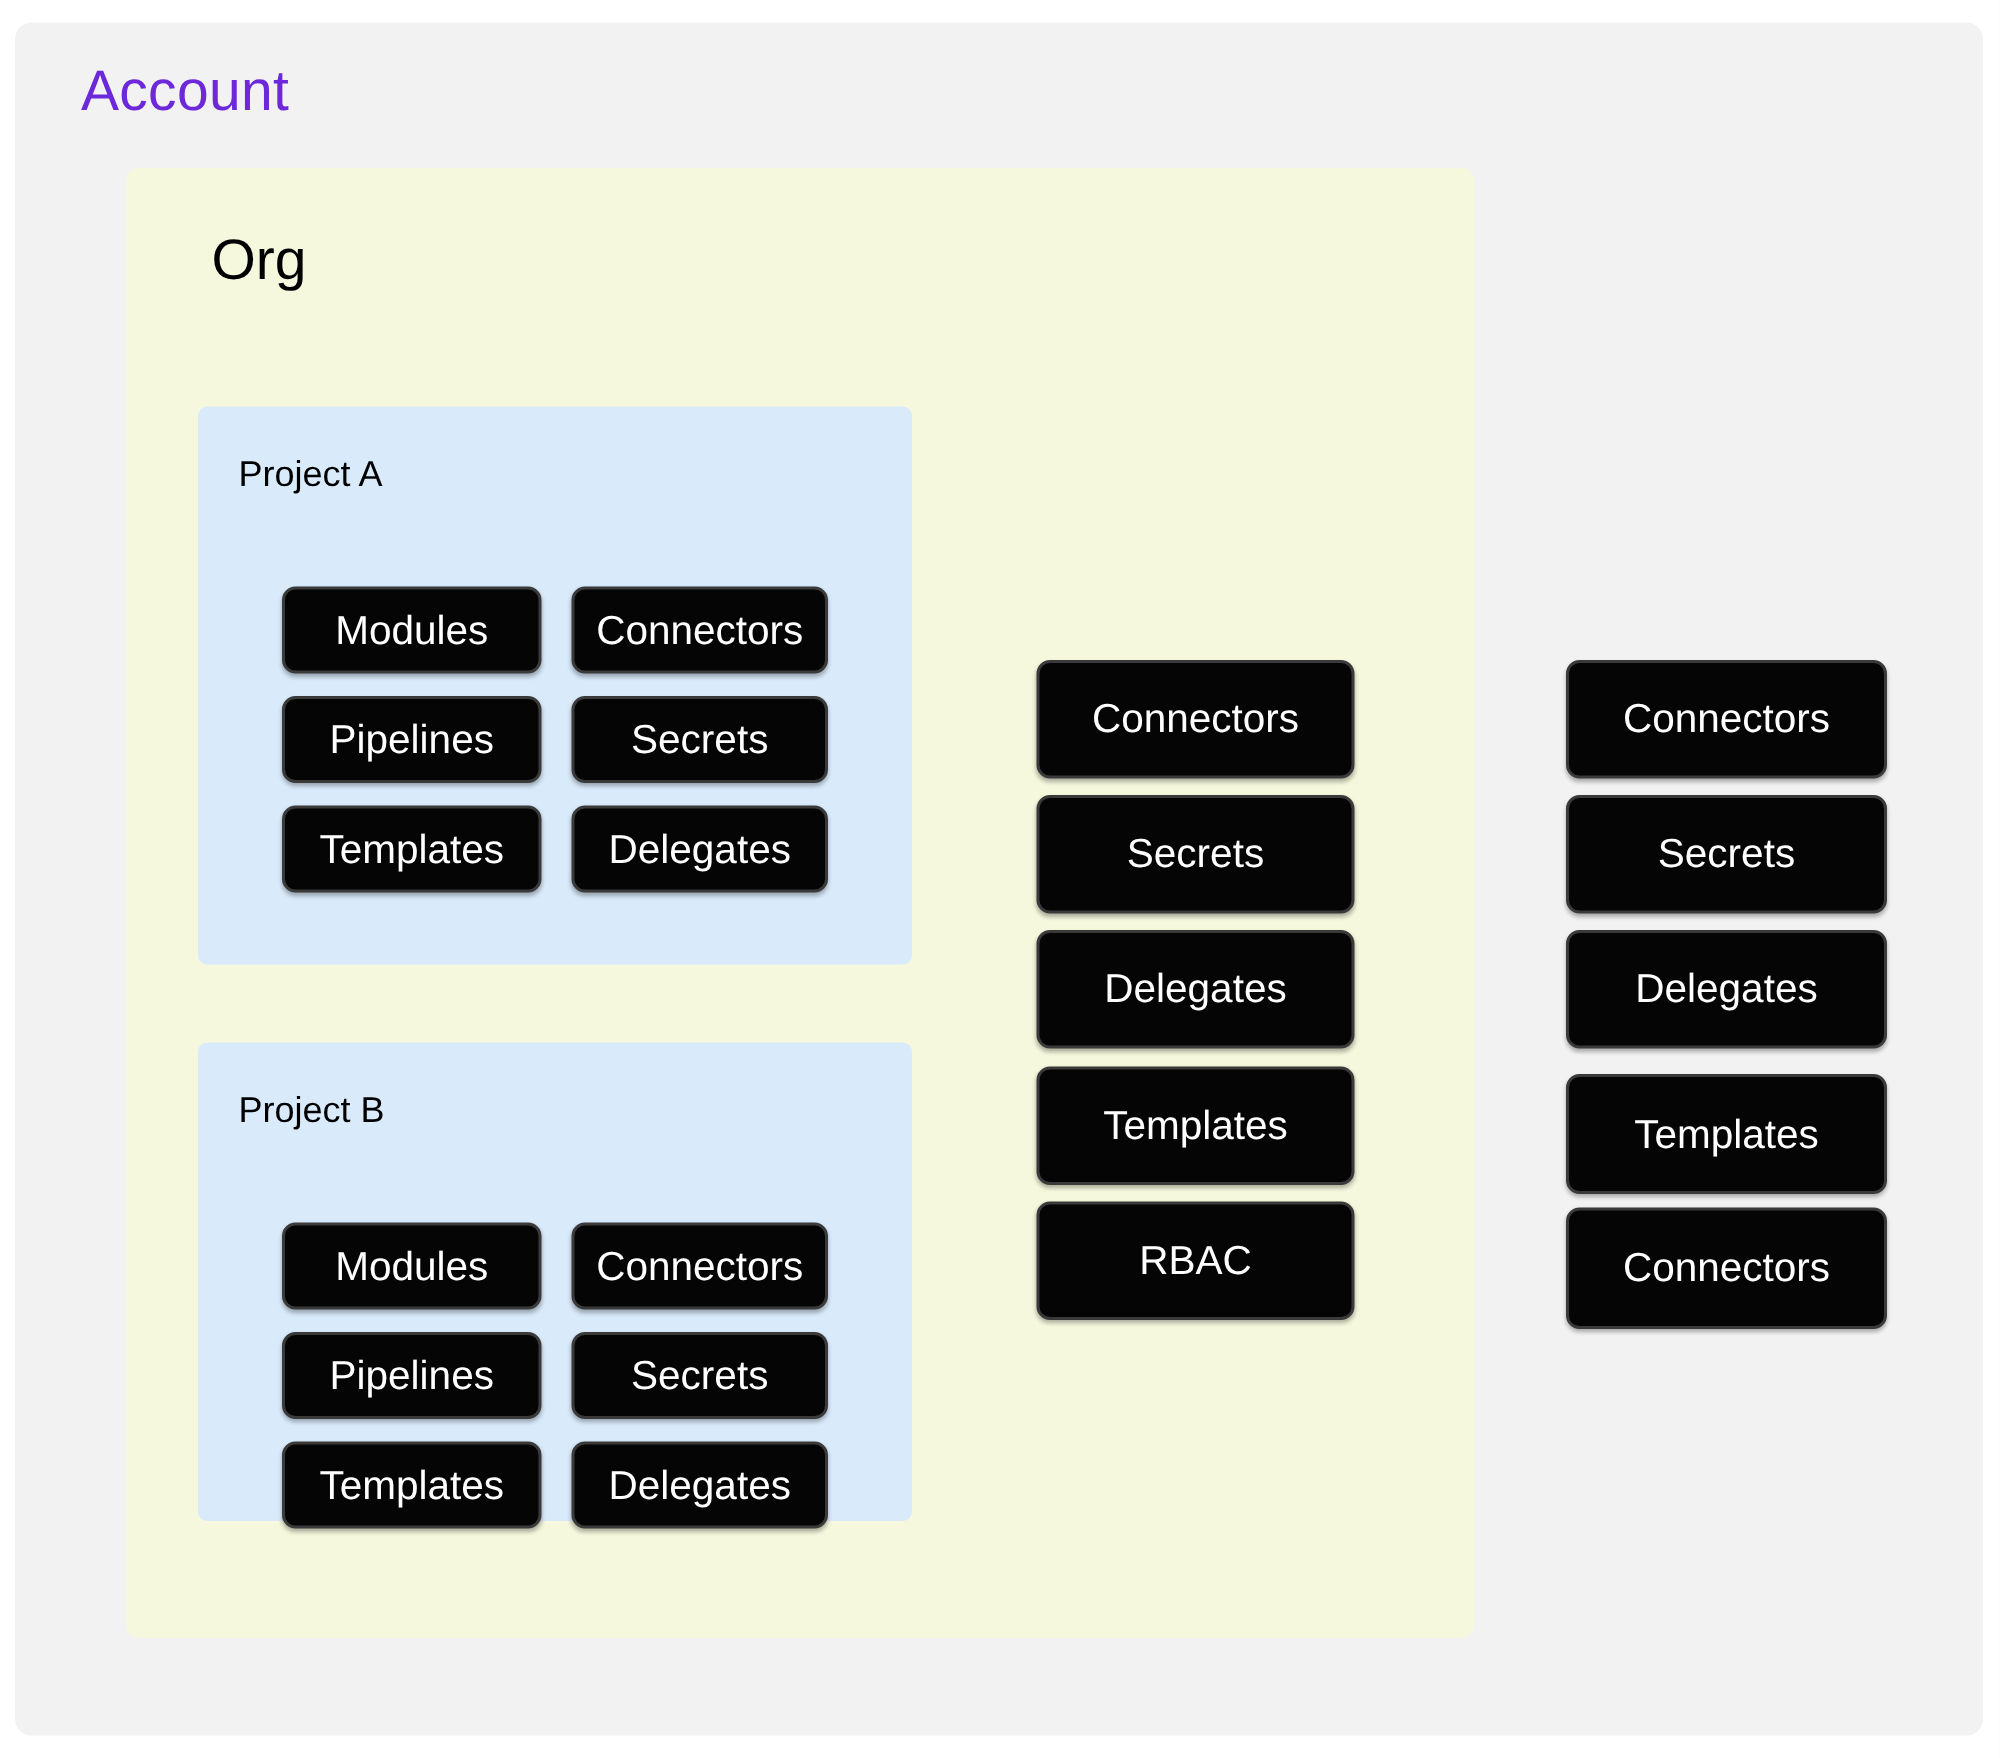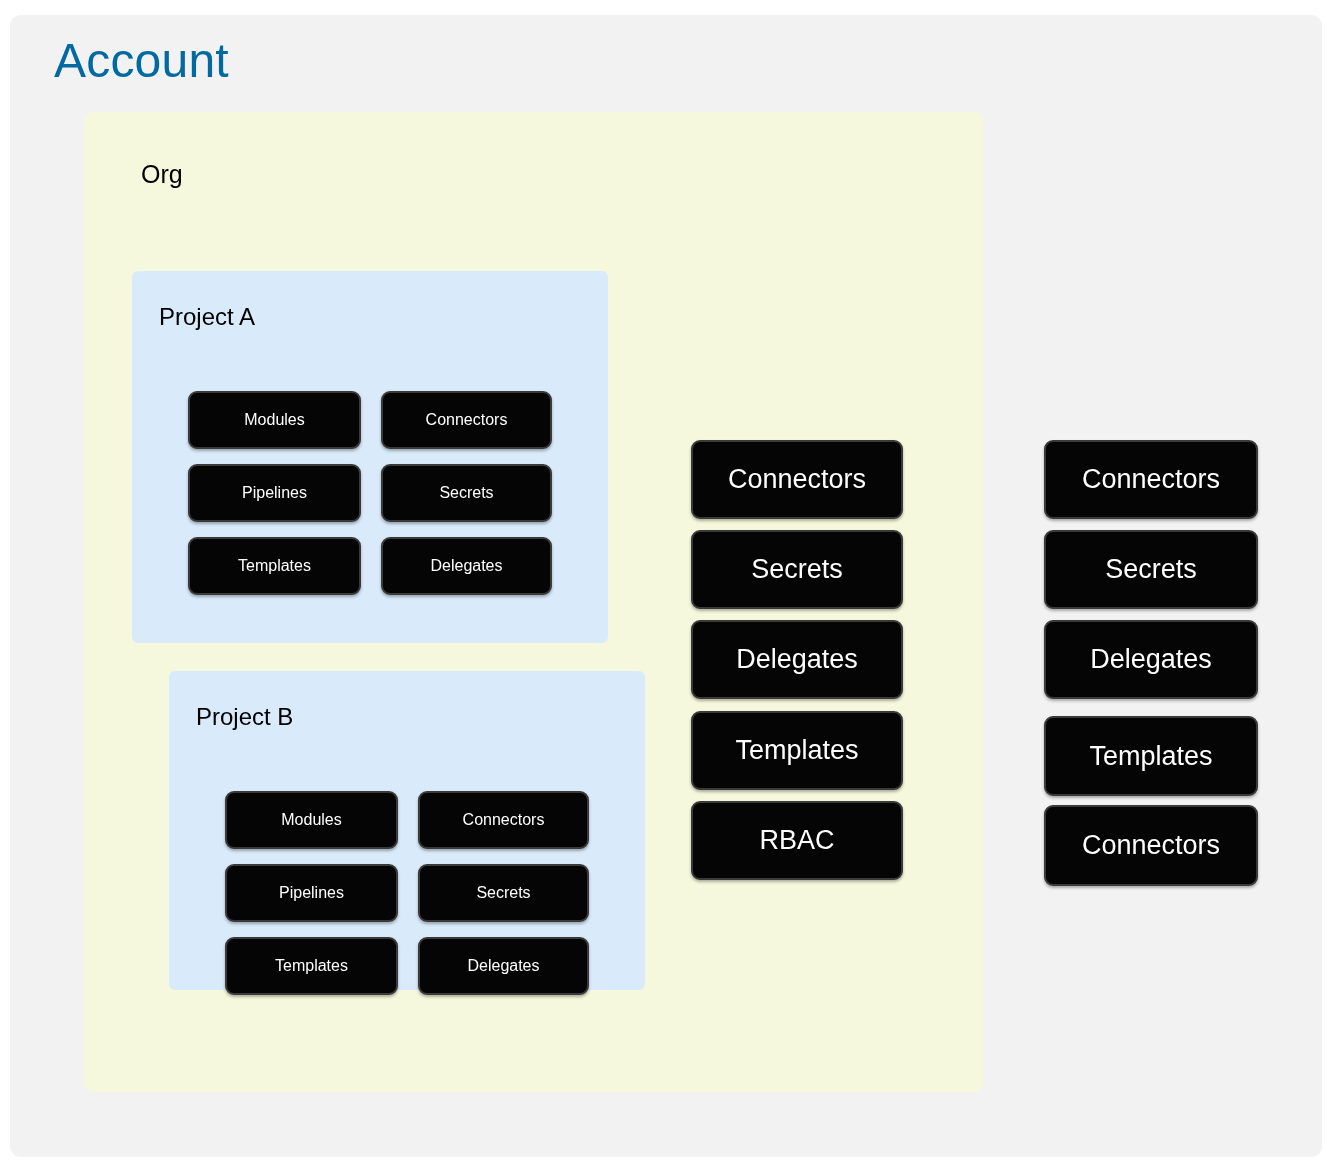--- a/index.html
+++ b/index.html
@@ -27,57 +27,57 @@
     width: 1312px;
     height: 1142px;
     background: #f2f2f2;
     border-radius: 11px;
     box-sizing: border-box;
   }
   .account-title {
     position: absolute;
     left: 44px;
     top: 24px;
-    font-size: 48px;
+    font-size: 38px;
     line-height: 44px;
-    color: #0369a1;
+    color: #6d28d9;
     letter-spacing: 0.2px;
     white-space: nowrap;
   }
 
   .org-box {
     position: absolute;
     left: 74px;
     top: 97px;
     width: 899px;
     height: 980px;
     background: #f5f8dd;
     border-radius: 9px;
     box-sizing: border-box;
   }
   .org-title {
     position: absolute;
     left: 57px;
     top: 43px;
-    font-size: 25px;
+    font-size: 38px;
     line-height: 38px;
     color: #000000;
     white-space: nowrap;
   }
 
   .project-box {
     position: absolute;
     left: 48px;
     width: 476px;
     background: #d9eafb;
     border-radius: 6px;
     box-sizing: border-box;
   }
   #project-a { top: 159px; height: 372px; }
-  #project-b { top: 559px; height: 319px; margin-left: 37px; }
+  #project-b { top: 583px; height: 319px; }
 
   .project-title {
     position: absolute;
     left: 27px;
     top: 28px;
     font-size: 24px;
     line-height: 36px;
     color: #000000;
     white-space: nowrap;
   }
@@ -102,21 +102,21 @@
   
   .project-grid {
     position: absolute;
     left: 56px;
     top: 120px;
     width: 364px;
   }
   .node.small {
     width: 173px;
     height: 58px;
-    font-size: 16px;
+    font-size: 27px;
   }
   .node.small.col2 { width: 171px; }
 
   
   .node.org {
     left: 681px;
     width: 212px;
     height: 79px;
     font-size: 27px;
   }

